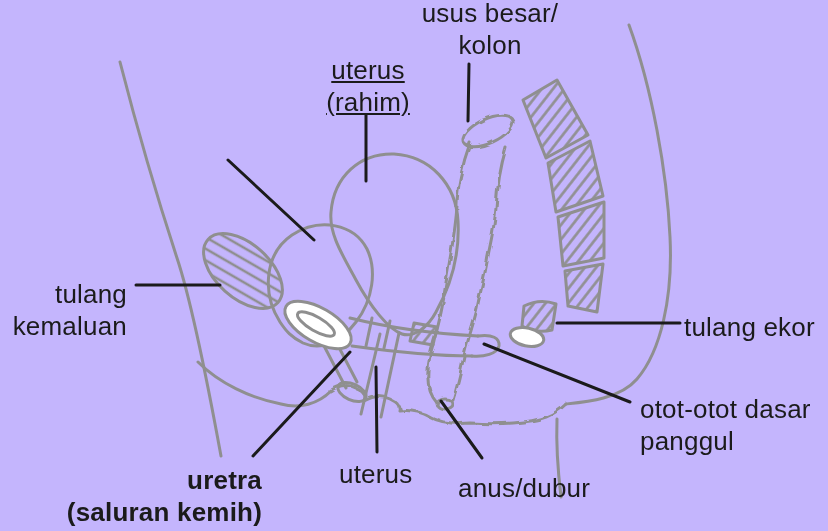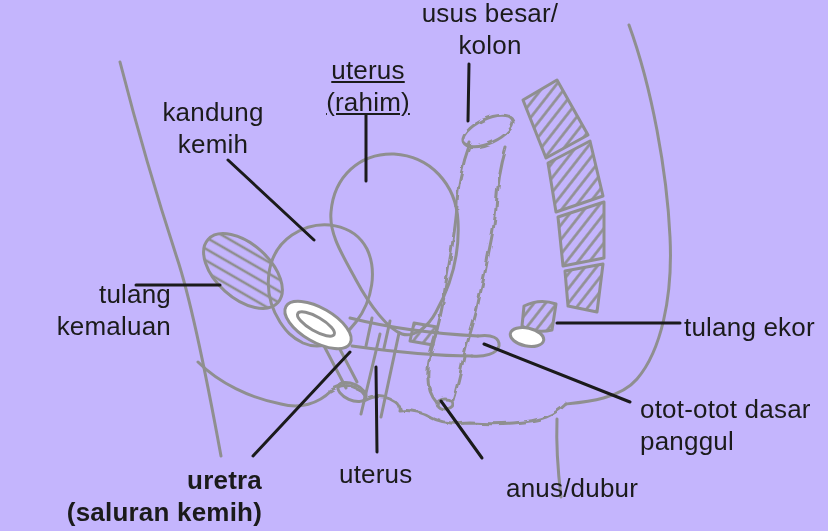--- a/index.html
+++ b/index.html
@@ -108,24 +108,22 @@
       <line x1="441" y1="401" x2="482" y2="458"></line>
       <line x1="376" y1="367" x2="377" y2="452"></line>
       <line x1="350" y1="352" x2="253" y2="456"></line>
     </g>
   </svg>
 
   <div class="label t-center" style="left:380px; top:-3px;  width:220px;">usus besar/
 kolon</div>
   <div class="label t-center" style="left:278px; top:54px;  width:180px;text-decoration:underline;">uterus
 (rahim)</div>
-  <div class="label t-center" style="left:113px; top:96px;  width:200px;">kandung
-kemih</div>
-  <div class="label t-right" style="left:0px;   top:278px; width:127px;margin-left:44px;">tulang
+  <div class="label t-right" style="left:0px;   top:278px; width:127px;">tulang
 kemaluan</div>
   <div class="label t-left" style="left:684px; top:311px; width:144px;">tulang ekor</div>
   <div class="label t-left" style="left:640px; top:393px; width:188px;">otot-otot dasar
 panggul</div>
-  <div class="label t-left" style="left:458px; top:472px; width:160px;margin-left:48px;">anus/dubur</div>
+  <div class="label t-left" style="left:458px; top:472px; width:160px;">anus/dubur</div>
   <div class="label t-left" style="left:339px; top:458px; width:100px;">uterus</div>
   <div class="label t-right" style="left:32px;  top:464px; width:230px;font-weight:bold;">uretra
 (saluran kemih)</div>
 </div>
 
 </body></html>

